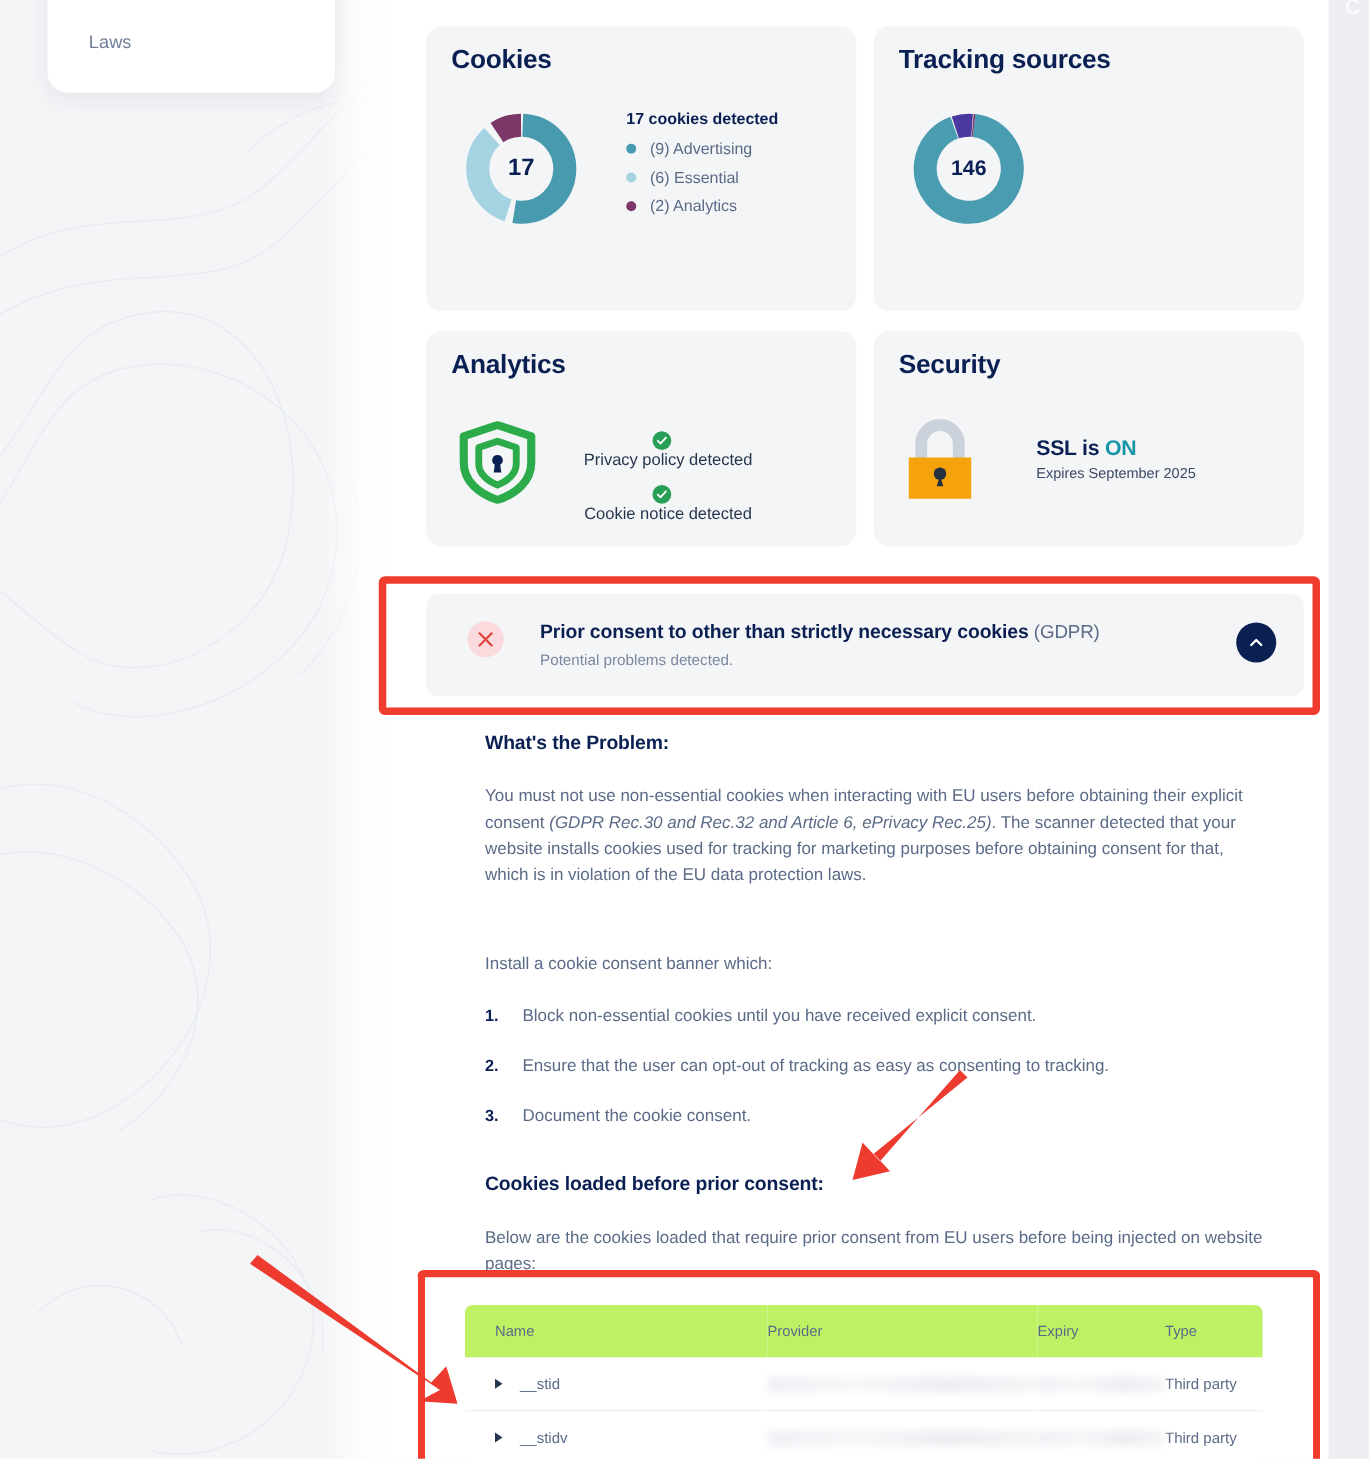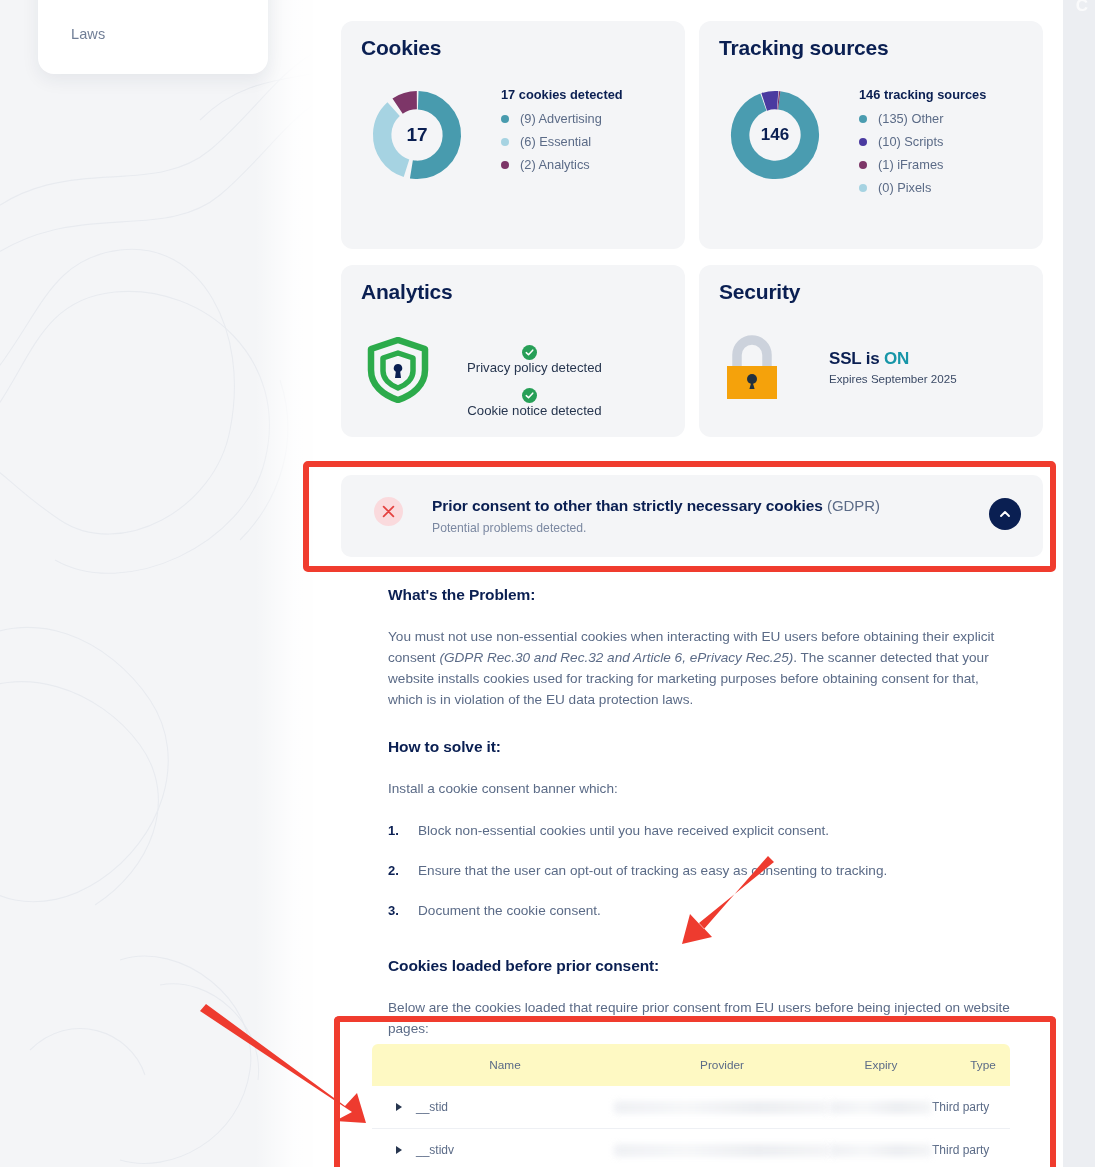--- a/index.html
+++ b/index.html
@@ -127,21 +127,21 @@
     font-weight:700;color:#0a1f52;font-size:13px;
   }
 
   
   .table-wrap{
     position:absolute;left:372px;top:1044px;width:638px;z-index:4;
     border-radius:6px;overflow:hidden;
   }
   table.cookies{border-collapse:collapse;width:638px;table-layout:fixed;}
   table.cookies th{
-    background:#fef9c3;text-align:center;font-size:11.8px;font-weight:400;color:#5b6b87;
+    background:#bef264;text-align:left;font-size:11.8px;font-weight:400;color:#5b6b87;
     padding:14px 0 14px 0;
   }
   table.cookies td{
     background:#ffffff;font-size:12px;color:#5b6b87;padding:14px 0;
     border-bottom:1px solid #eef0f4;
   }
   .col-name{width:218px;padding-left:24px !important;}
   .col-prov{width:216px;}
   .col-exp{width:102px;}
   .col-type{width:102px;}
@@ -226,39 +226,20 @@
   <div class="donut-wrap">
     <svg width="92" height="92" viewBox="0 0 42 42">
       <g transform="rotate(-83 21 21)">
         <circle cx="21" cy="21" r="15.9" fill="none" stroke="#4a9cb0" stroke-width="8.4" stroke-dasharray="92.4 7.6" stroke-dashoffset="0"></circle>
         <circle cx="21" cy="21" r="15.9" fill="none" stroke="#4a3aa0" stroke-width="8.4" stroke-dasharray="6.2 93.8" stroke-dashoffset="-92.8"></circle>
         <circle cx="21" cy="21" r="15.9" fill="none" stroke="#7d3668" stroke-width="8.4" stroke-dasharray="0.7 99.3" stroke-dashoffset="-99.2"></circle>
       </g>
     </svg>
     <div class="donut-center big">146</div>
   </div>
-  <div class="legend">
-    <div class="legend-title">146 tracking sources</div>
-    <div class="legend-row">
-      <span class="legend-dot" style="background:#4a9cb0"></span>
-      <span class="legend-label">(135) Other</span>
-    </div>
-    <div class="legend-row">
-      <span class="legend-dot" style="background:#4a3aa0"></span>
-      <span class="legend-label">(10) Scripts</span>
-    </div>
-    <div class="legend-row">
-      <span class="legend-dot" style="background:#7d3668"></span>
-      <span class="legend-label">(1) iFrames</span>
-    </div>
-    <div class="legend-row">
-      <span class="legend-dot" style="background:#a6d3e2"></span>
-      <span class="legend-label">(0) Pixels</span>
-    </div>
-  </div>
 </div>
 
 <div class="card" id="card-policies">
   <div class="card-title">Analytics</div>
   <div class="shield-icon">
     <svg width="62" height="66" viewBox="0 0 62 66">
       <path d="M31 3 L58 12 V33 C58 48 46 58 31 63 C16 58 4 48 4 33 V12 Z" fill="none" stroke="#2cab4b" stroke-width="6.5" stroke-linejoin="round"></path>
       <path d="M31 16 L46 21 V34 C46 42 39 48 31 51 C23 48 16 42 16 34 V21 Z" fill="none" stroke="#2cab4b" stroke-width="5.5" stroke-linejoin="round"></path>
       <path d="M31 27 a4.2 4.2 0 0 1 2.2 7.8 L34 41 h-6 l0.8 -6.2 A4.2 4.2 0 0 1 31 27 z" fill="#0a1f52"></path>
     </svg>
@@ -312,21 +293,20 @@
         <path d="M3 9 L7 5 L11 9" fill="none" stroke="#ffffff" stroke-width="1.9" stroke-linecap="round" stroke-linejoin="round"></path>
       </svg>
   </div>
 </div>
 
 <div class="prose">
   <div class="h-sub">What's the Problem:</div>
   <div class="spacer-22"></div>
   <div class="p-body"><span>You must not use non-essential cookies when interacting with EU users before obtaining their explicit consent </span><i>(GDPR Rec.30 and Rec.32 and Article 6, ePrivacy Rec.25)</i><span>. The scanner detected that your website installs cookies used for tracking for marketing purposes before obtaining consent for that, which is in violation of the EU data protection laws.</span></div>
   <div class="spacer-28"></div>
-  <div class="h-sub">How to solve it:</div>
   <div class="spacer-22"></div>
   <div class="p-body">Install a cookie consent banner which:</div>
   <div class="spacer-22"></div>
   <ol class="steps">
     <li>Block non-essential cookies until you have received explicit consent.</li>
     <li>Ensure that the user can opt-out of tracking as easy as consenting to tracking.</li>
     <li>Document the cookie consent.</li>
   </ol>
   <div class="spacer-16"></div>
   <div class="h-sub">Cookies loaded before prior consent:</div>

